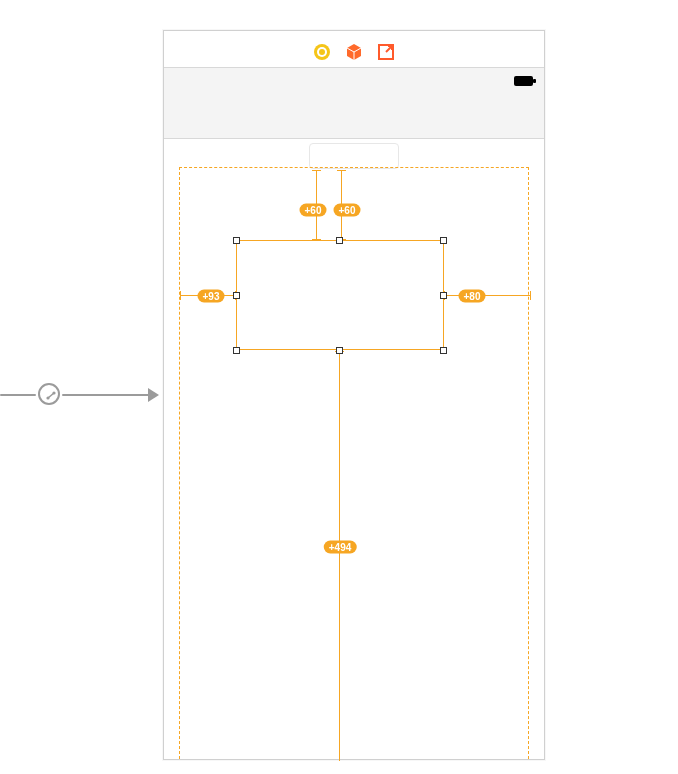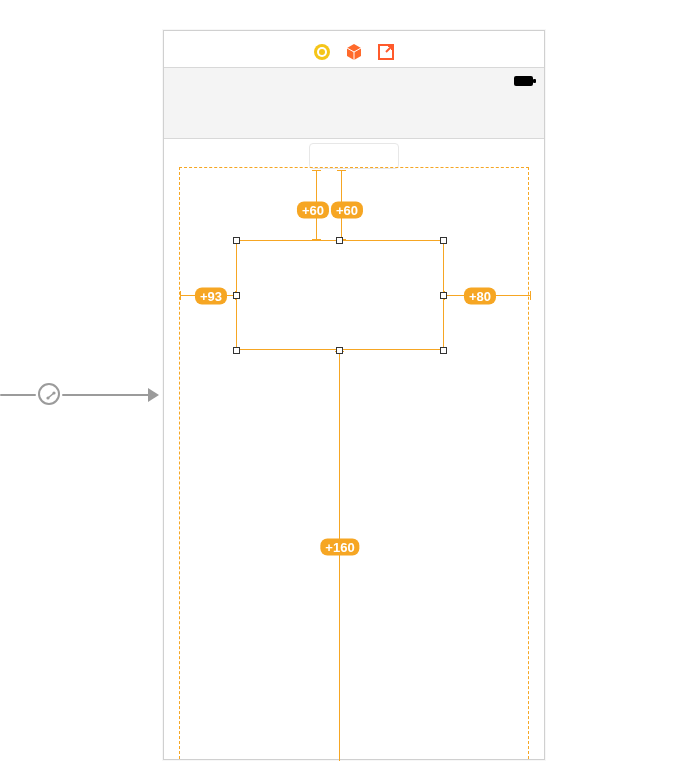--- a/index.html
+++ b/index.html
@@ -121,21 +121,21 @@
     position: absolute;
     background: #f6a623;
   }
 
   
   .pill {
     position: absolute;
     transform: translate(-50%, -50%);
     background: #f6a623;
     color: #ffffff;
-    font-size: 13px;
+    font-size: 10px;
     font-weight: 600;
     padding: 1px 5px;
     border-radius: 7px;
     white-space: nowrap;
   }
 
   
   .segue {
     position: absolute;
     left: 0px;
@@ -265,16 +265,16 @@
   <div class="handle" style="left:276px; top:316px;"></div>
 
   <div class="handle" style="left:172px; top:206px;"></div>
   <div class="handle" style="left:172px; top:316px;"></div>
   <div class="handle" style="left:69px; top:261px;"></div>
   <div class="handle" style="left:276px; top:261px;"></div>
 
   <div class="pill" style="left:149px; top:179px;">+60</div>
   <div class="pill" style="left:183px; top:179px;">+60</div>
   <div class="pill" style="left:47px; top:265px;">+93</div>
-  <div class="pill" style="left:316px; top:265px;">+80</div>
-  <div class="pill" style="left:176px; top:516px;">+160</div>
+  <div class="pill" style="left:308px; top:265px;">+80</div>
+  <div class="pill" style="left:176px; top:516px;">+494</div>
 
 </div>
 
 </body></html>

